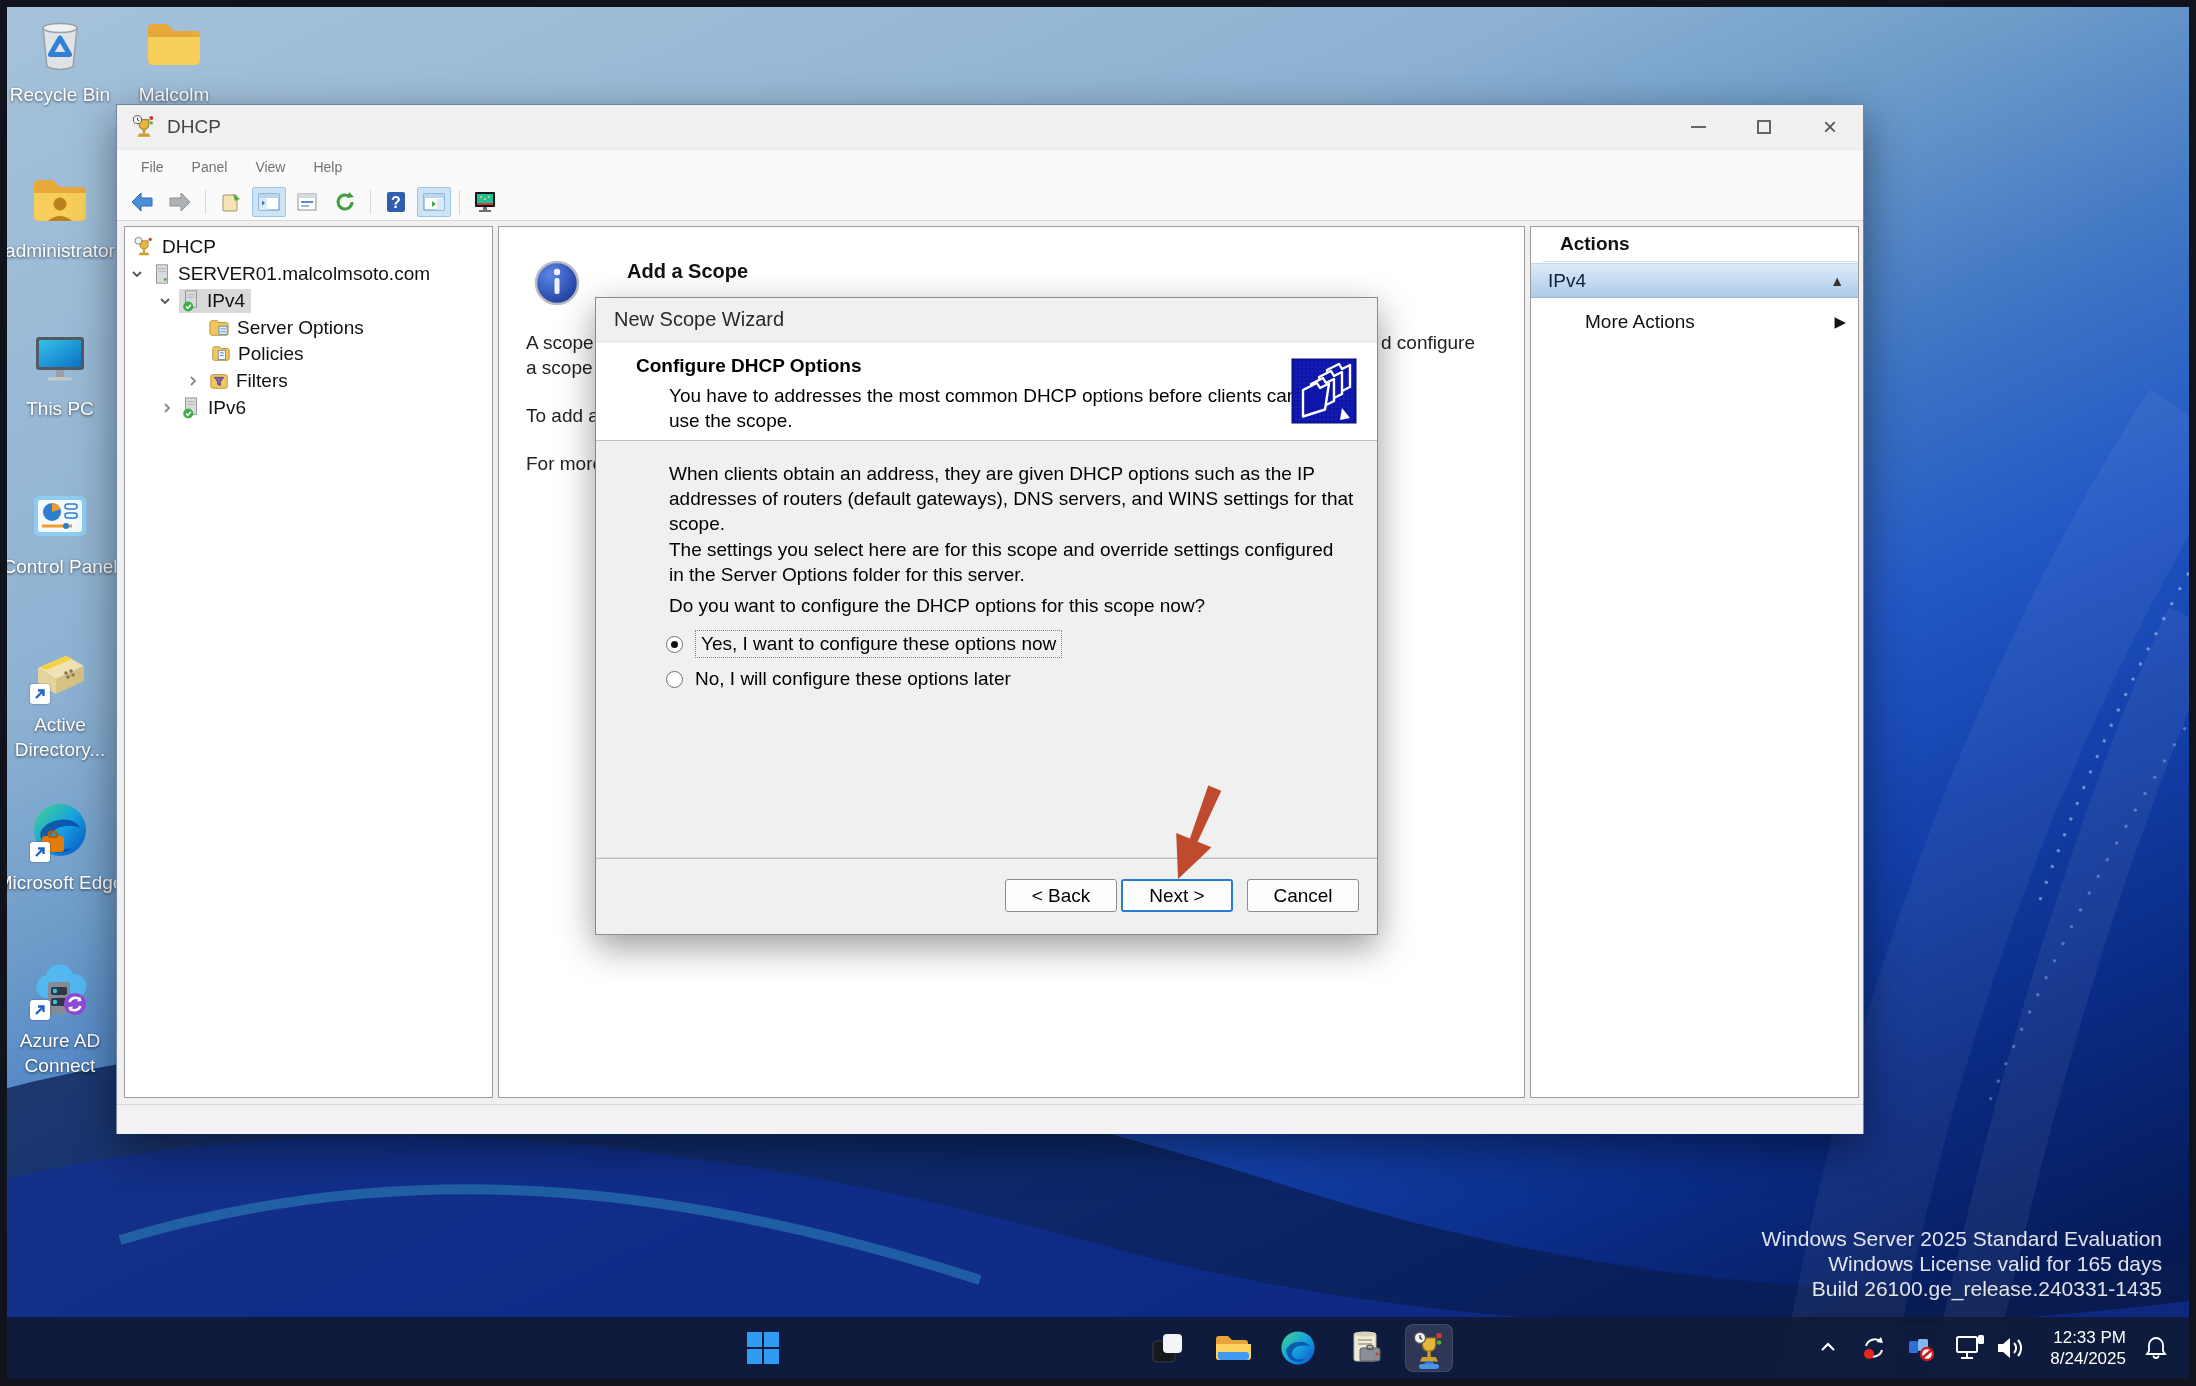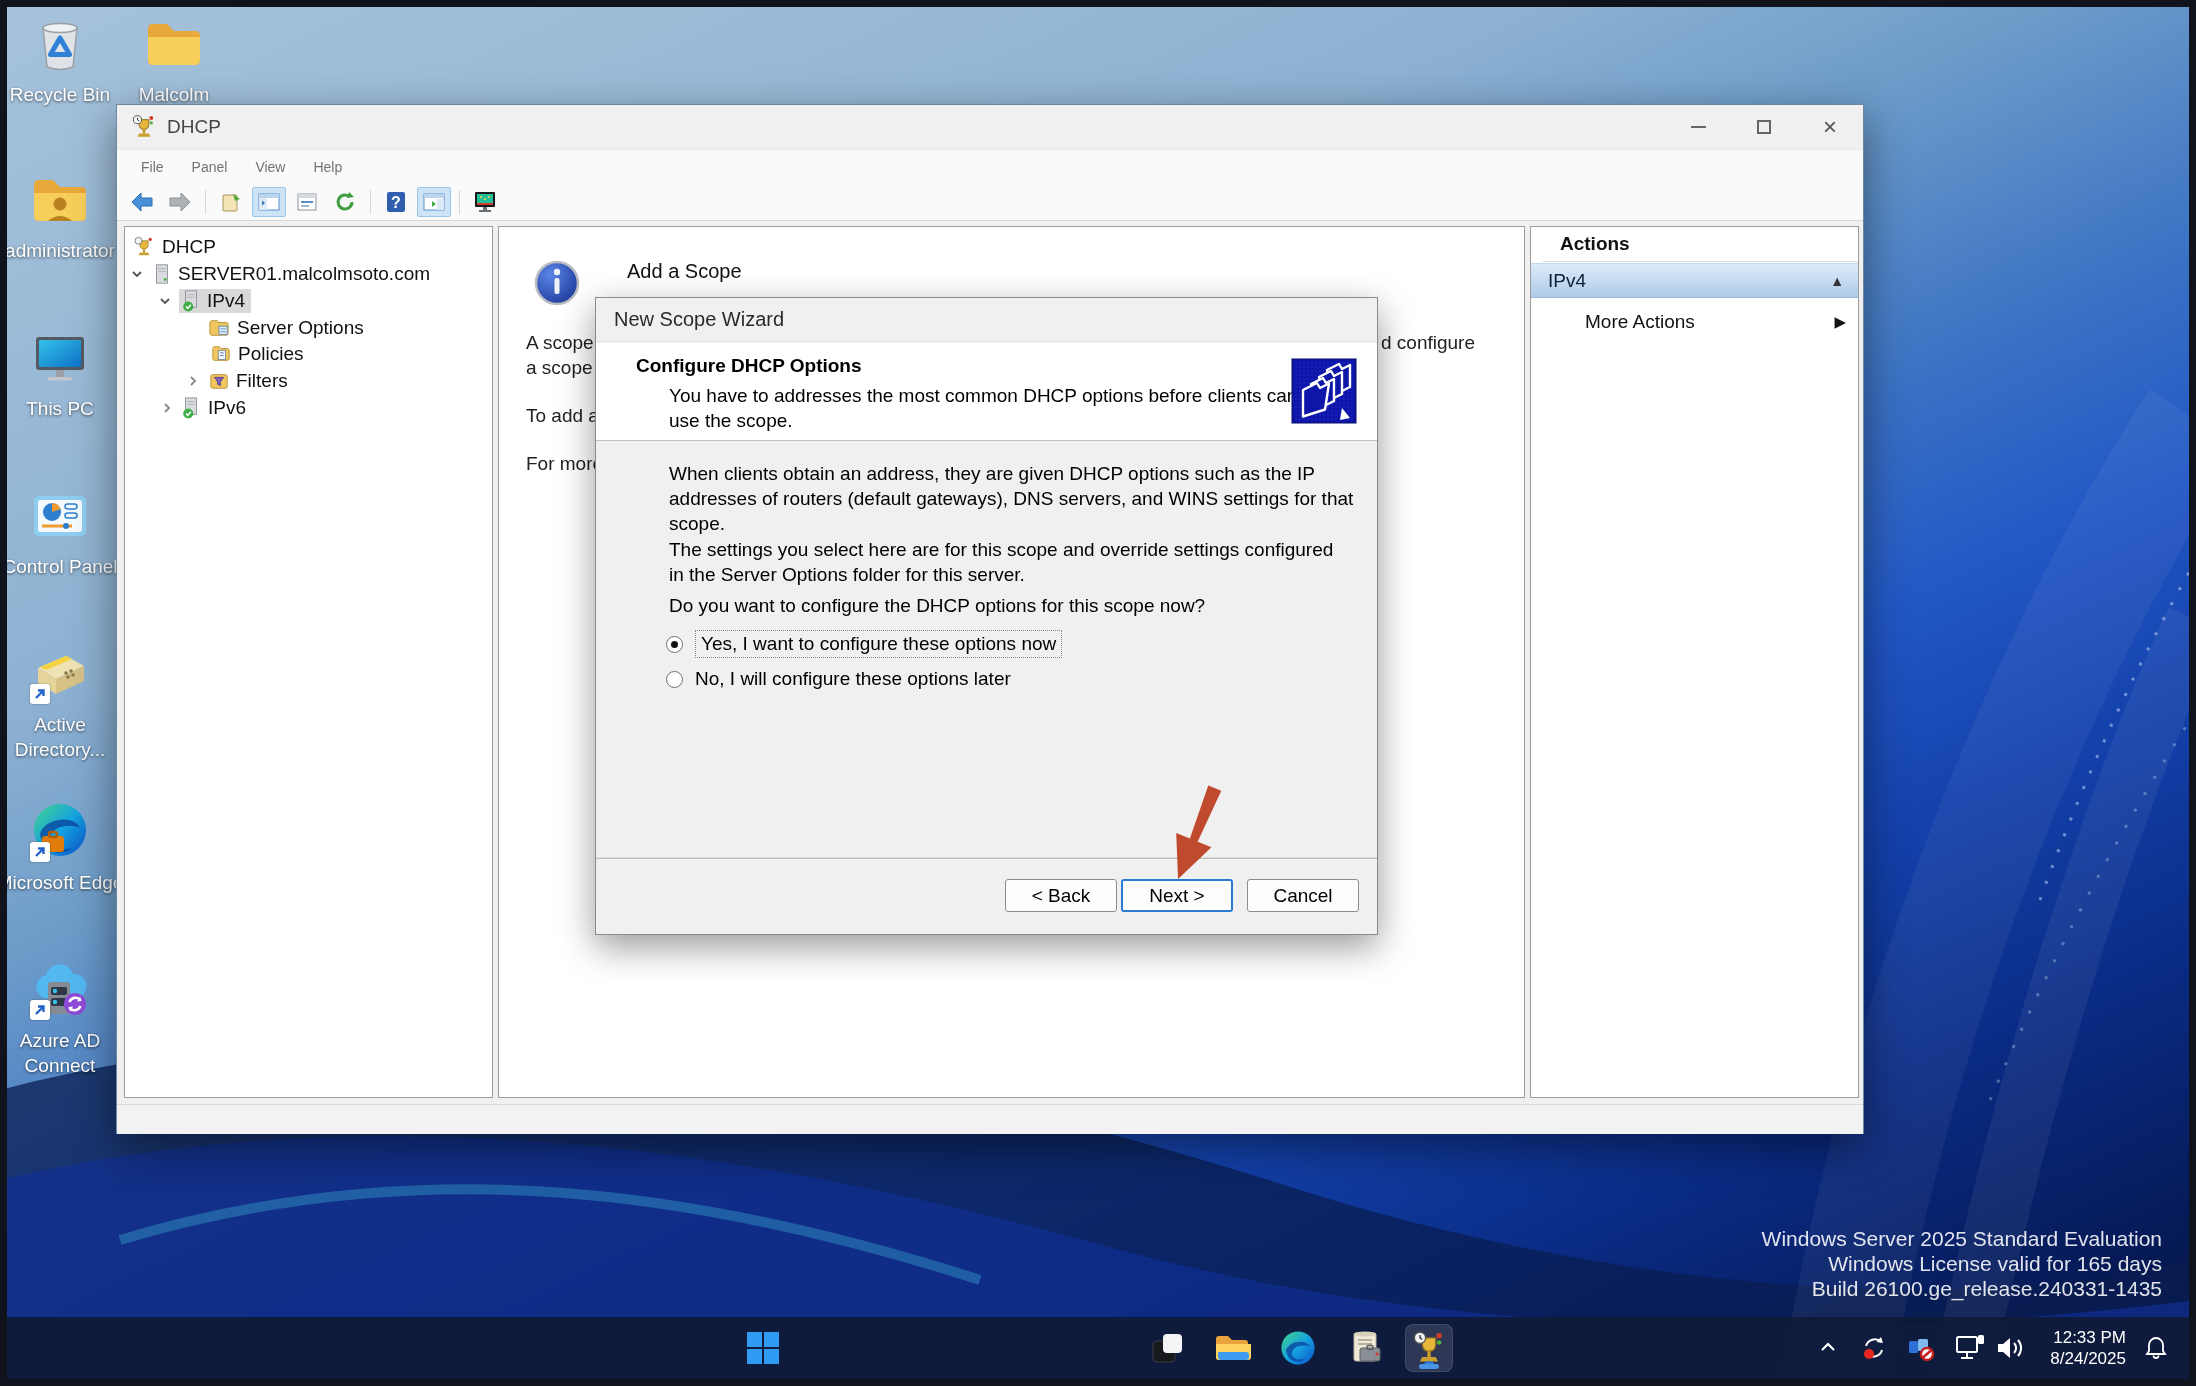--- a/index.html
+++ b/index.html
@@ -46,21 +46,21 @@
   .statusbar { position:absolute; left:0; right:0; top:999px; height:30px; background:#f2f2f2; border-top:1px solid #d9d9d9; }
 
   
   .trow { position:absolute; left:0; right:0; height:27px; display:flex; align-items:center; font-size:19px; color:#111; white-space:nowrap; }
   .trow .sel { background:#d9d9d9; padding:1px 6px 1px 2px; display:flex; align-items:center; gap:6px; }
   .chev { width:16px; height:16px; display:inline-flex; }
   .tspace { display:inline-block; }
   .tlabel { margin-left:7px; }
 
   
-  .addscope-h { position:absolute; left:128px; top:33px; font-size:20px; font-weight:normal; color:#111; }
+  .addscope-h { position:absolute; left:128px; top:33px; font-size:20px; font-weight:bold; color:#111; }
   .frag { position:absolute; font-size:19px; color:#222; white-space:nowrap; }
 
   
   .act-title { position:absolute; left:0; top:0; right:0; height:35px; border-bottom:1px solid #d9d9d9; display:flex; align-items:center; padding-left:17px; font-weight:bold; font-size:19px; color:#111;margin-left:12px; }
   .act-ipv4 { position:absolute; left:0; top:36px; right:0; height:35px; background:linear-gradient(#dcebf8,#aecbe9); border-top:1px solid #c2d6ec; border-bottom:1px solid #9cb8d6; display:flex; align-items:center; padding:0 14px 0 17px; font-size:19px; color:#0f1f33; }
   .act-ipv4 .glyph { margin-left:auto; font-size:14px; color:#333; }
   .act-more { position:absolute; left:0; top:76px; right:0; height:38px; display:flex; align-items:center; padding:0 12px 0 54px; font-size:19px; color:#111; }
   .act-more .glyph { margin-left:auto; font-size:15px; color:#111; }
 
   

